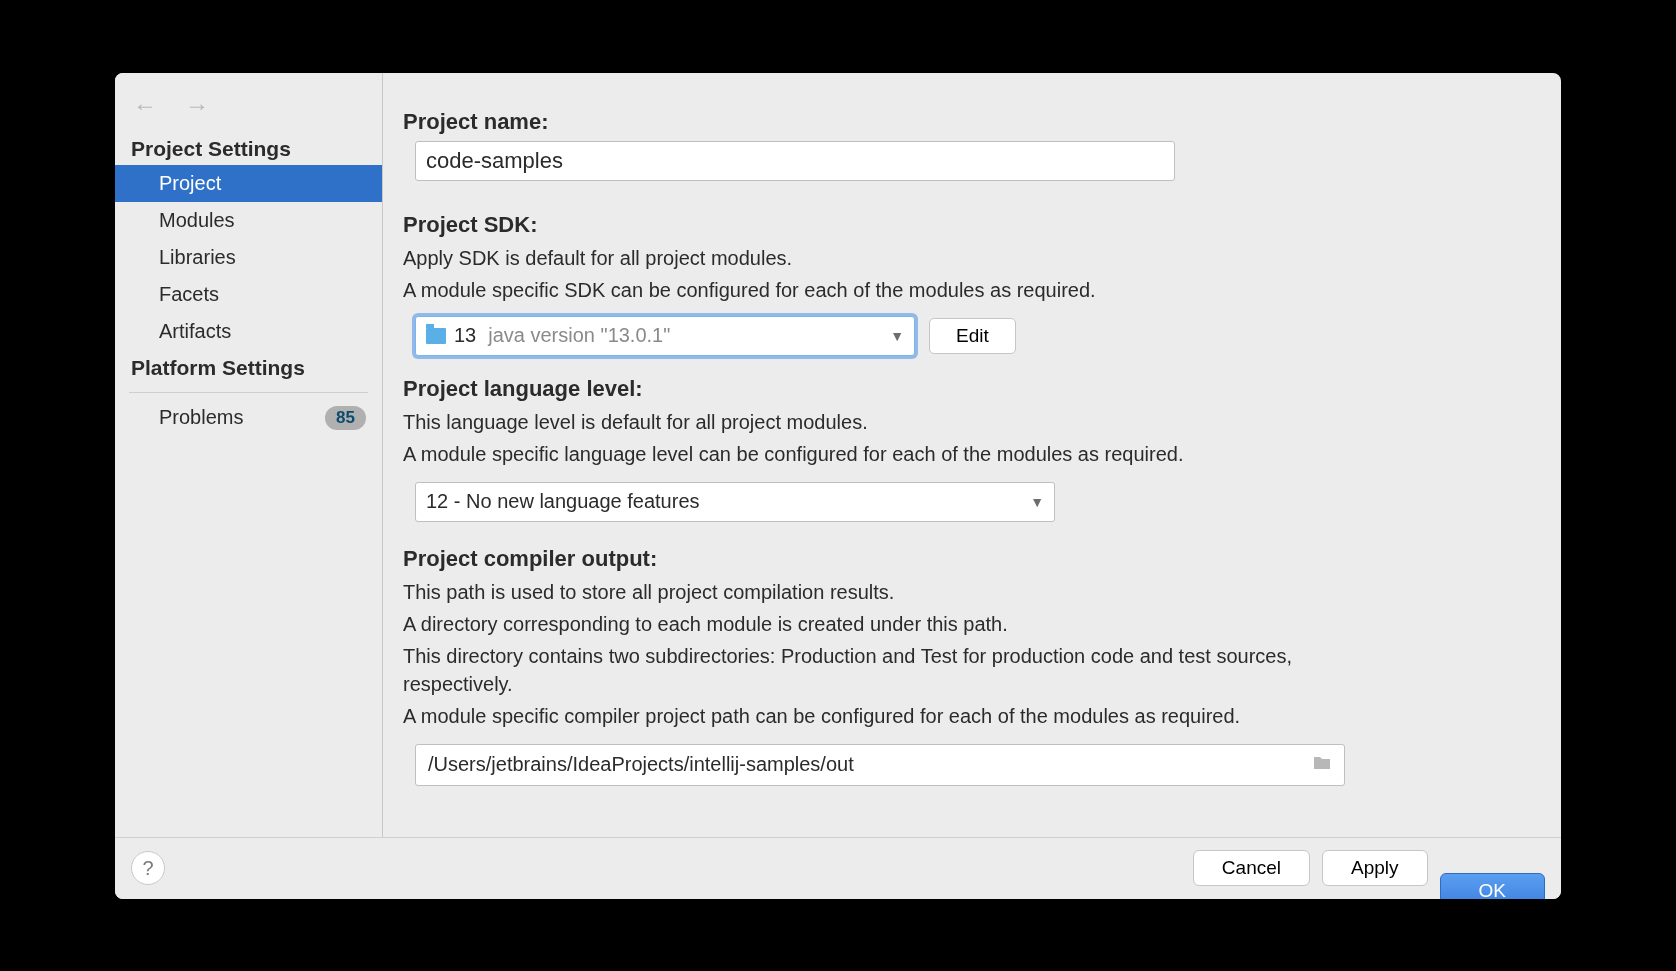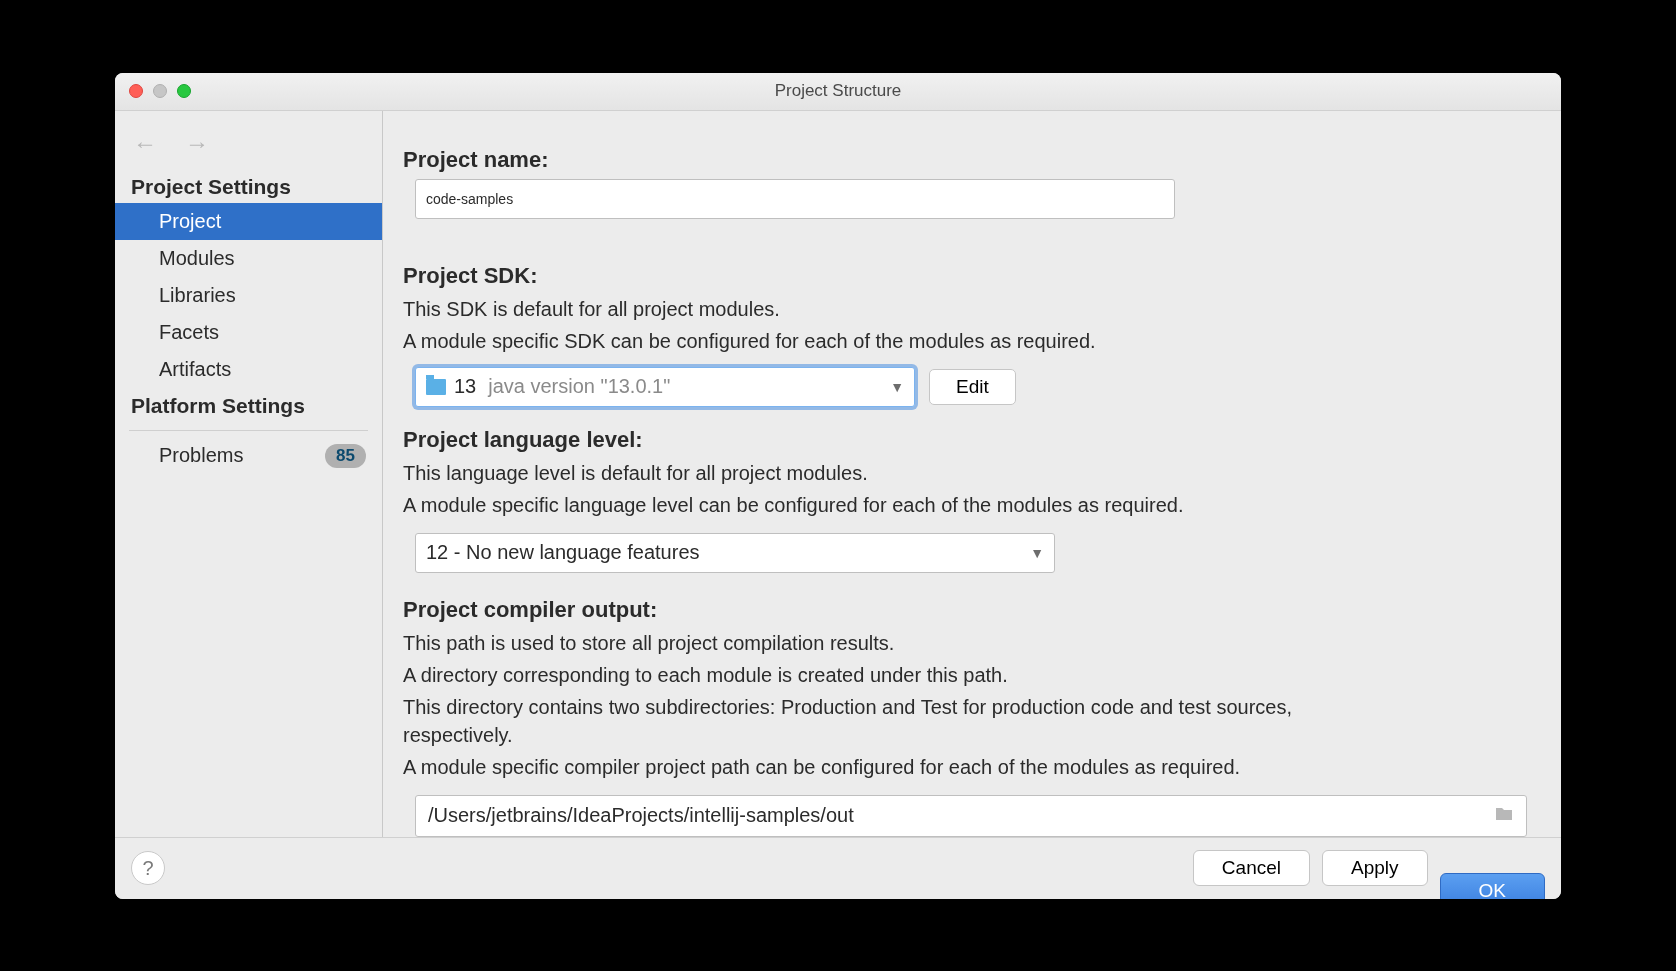--- a/index.html
+++ b/index.html
@@ -119,23 +119,23 @@
     line-height: 1.4;
     margin-bottom: 4px;
   }
   .text-input {
     width: 760px;
     height: 40px;
     border: 1px solid #bfbfbf;
     background: #fff;
     border-radius: 3px;
     padding: 4px 10px;
-    font-size: 14px;
+    font-size: 22px;
     color: #2b2b2b;
-    margin-bottom: 24px;
+    margin-bottom: 11px;
     outline: none;
   }
   .row { display: flex; align-items: center; gap: 14px; margin: 12px 0 20px 12px;}
   .combo {
     display: flex;
     align-items: center;
     justify-content: space-between;
     width: 500px;
     height: 40px;
     background: #fff;
@@ -169,21 +169,21 @@
     border:1px solid #c6c6c6;
     border-radius:5px;
     padding: 6px 26px;
     font-size:19px;
     cursor:pointer;
   }
   .combo.wide { width: 640px; margin: 14px 0 24px 12px; }
   .path-row {
     display:flex;
     align-items:center;
-    width: 1112px;
+    width: 930px;
     height: 42px;
     background:#fff;
     border:1px solid #bfbfbf;
     border-radius:3px;
     padding:0 8px 0 12px;
     font-size:20px;
     margin: 14px 0 8px 12px;
   }
   .path-row .path { flex:1; }
   .folder-icon { color:#b8b8b8; font-size:20px; padding:0 4px; cursor:pointer;}
@@ -221,28 +221,20 @@
     color:#fff;
     padding: 6px 38px;
     margin-top: 45px;
   }
 </style>
 </head>
 <body>
 
 <div class="window">
 
-  <div class="titlebar">
-    <div class="traffic">
-      <div class="dot red"></div>
-      <div class="dot yellow"></div>
-      <div class="dot green"></div>
-    </div>
-    <div class="title">Project Structure</div>
-  </div>
 
   <div class="body">
     <div class="sidebar">
       <div class="navarrows">
         <span class="arrow">←</span>
         <span class="arrow">→</span>
       </div>
       <div class="section-heading">Project Settings</div>
       <div class="nav-item selected">
           <span>Project</span>
@@ -265,21 +257,21 @@
         <span>Problems</span>
         <span class="badge">85</span>
       </div>
     </div>
 
     <div class="main">
       <div class="field-label">Project name:</div>
       <input class="text-input" style="margin-left: 12px;" value="code-samples">
 
       <div class="field-label">Project SDK:</div>
-      <div class="desc">This SDK is default for all project modules.</div>
+      <div class="desc">Apply SDK is default for all project modules.</div>
       <div class="desc">A module specific SDK can be configured for each of the modules as required.</div>
       <div class="row">
         <div class="combo focus">
           <span class="left">
             <span class="sdk-icon"></span>
             <span>13</span>
             <span class="grey">java version "13.0.1"</span>
           </span>
           <span class="caret">▼</span>
         </div>

